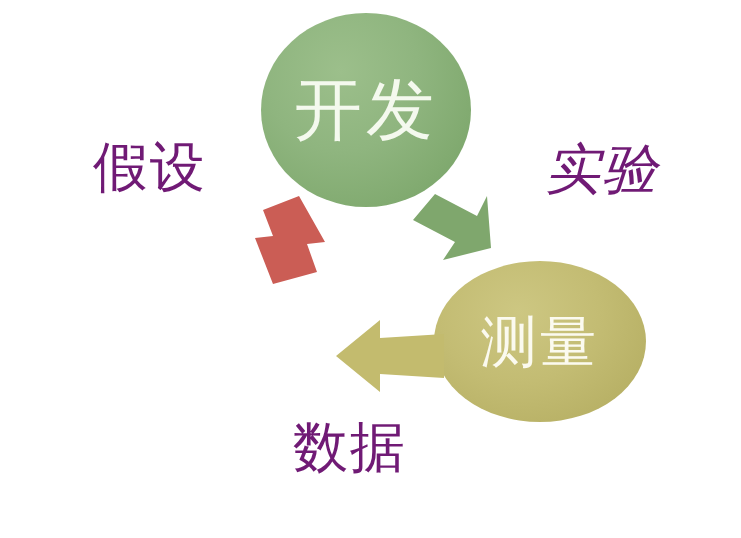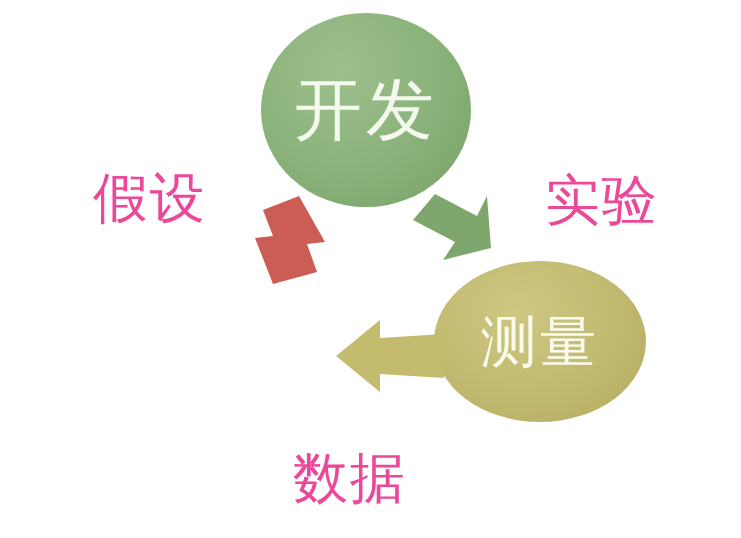--- a/index.html
+++ b/index.html
@@ -81,31 +81,30 @@
     overflow: visible;
     pointer-events: none;
   }
   #arrow-develop-to-measure { left: 405px; top: 186px; width: 110px; height: 110px; }
   #arrow-measure-to-learn   { left: 332px; top: 312px; width: 118px; height: 88px; }
   #arrow-learn-to-develop   { left: 247px; top: 190px; width: 95px; height: 98px; }
 
   
   .edge-label {
     position: absolute;
-    color: #ec4899;
+    color: #701a75;
     font-family: "Liberation Serif", "DejaVu Serif", serif;
     font-size: 55px;
     line-height: 1;
     letter-spacing: 0.03em;
     white-space: nowrap;
     user-select: none;
-    margin-top: 31px;
   }
   #label-hypothesis { left: 93px;  top: 140px; }
-  #label-experiment { left: 545px; top: 142px; }
+  #label-experiment { left: 545px; top: 142px; font-style: italic; }
   #label-data       { left: 293px; top: 420px; text-align: right; }
 </style>
 </head>
 <body>
 
 <div id="canvas">
 
   <div class="node" id="node-develop">
     <span class="node-label">开发</span>
   </div>

